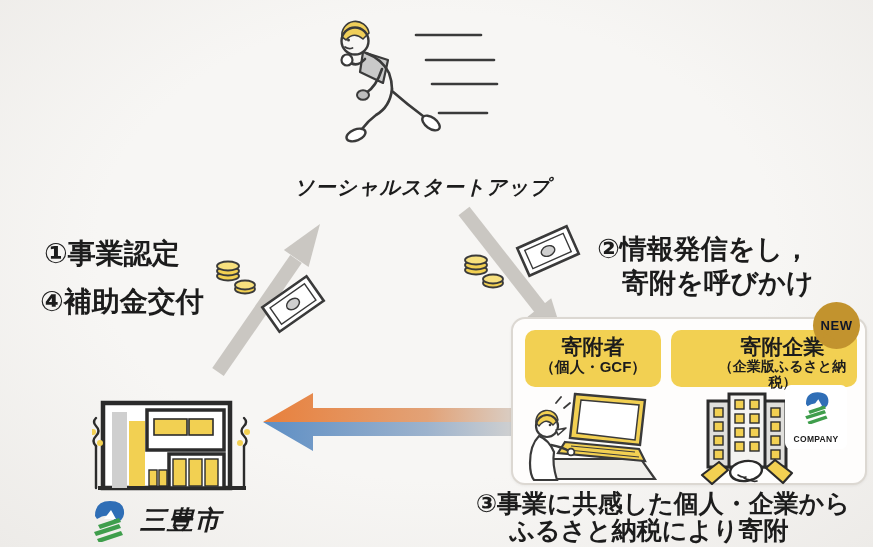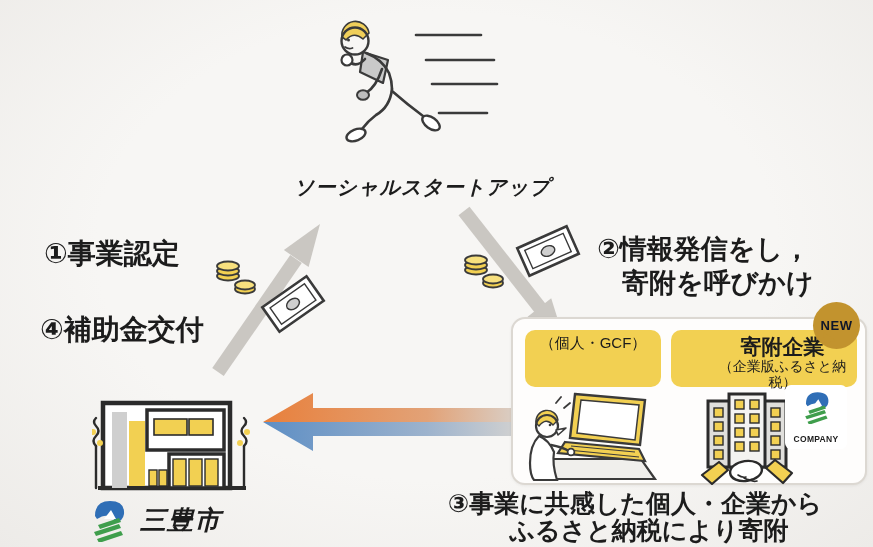--- a/index.html
+++ b/index.html
@@ -3,38 +3,38 @@
 <meta charset="utf-8">
 <style>
   html,body{margin:0;padding:0;background:#e8e6e3;}
   *{box-sizing:border-box;}
   body{font-family:"Liberation Sans","DejaVu Sans",sans-serif;color:var(--ink,#1c1c1c);}
   .canvas{
     position:relative;width:873px;height:547px;margin:0 auto;overflow:hidden;
     background:radial-gradient(ellipse at 50% 45%, #f7f6f4 55%, #edebe8 100%);
   }
   .abs{position:absolute;}
-  .flow-text{font-weight:700;white-space:nowrap;line-height:1.15;}
+  .flow-text{font-weight:700;white-space:nowrap;line-height:1.15;text-align:right;}
   .step-left{font-size:28px;}
   .step-right{font-size:27px;}
   .step-bottom{font-size:25px;}
   .startup-label{font-size:20px;font-weight:700;font-style:italic;letter-spacing:1px;}
   .city-label{font-size:26px;font-weight:700;font-style:italic;letter-spacing:1px;}
 
   .donors-box{
     left:511px;top:317px;width:356px;height:168px;
     background:#fefdfc;border:2px solid #dcd8d2;border-radius:14px;
     box-shadow:0 1px 3px rgba(0,0,0,0.06);
   }
   .donor-tag{
     position:absolute;background:var(--yellow,#f2d052);border-radius:10px;
     text-align:center;padding-top:5px;
   }
   .donor-tag .tag-title{font-size:21px;font-weight:700;line-height:1.15;}
-  .donor-tag .tag-sub{font-weight:400;line-height:1.1;}
+  .donor-tag .tag-sub{font-weight:700;line-height:1.1;}
   .tag-individual{left:12px;top:11px;width:136px;height:57px;}
   .tag-individual .tag-sub{font-size:15px;}
   .tag-company{left:158px;top:11px;width:186px;height:57px;padding-left:37px;}
   .tag-company .tag-sub{font-size:14px;}
 
   .new-badge{
     position:absolute;left:300px;top:-17px;width:47px;height:47px;border-radius:50%;
     background:var(--gold,#c2932e);color:#0f172a;font-size:13px;font-weight:700;
     display:flex;align-items:center;justify-content:center;letter-spacing:0.5px;
   }
@@ -79,21 +79,21 @@
     </g>
     <circle cx="34" cy="50" r="5.5" fill="#fff" stroke="#3a3a3a" stroke-width="2.2"></circle>
     <ellipse cx="50" cy="85" rx="6" ry="4.8" fill="#bdbdbd" stroke="#3a3a3a" stroke-width="2"></ellipse>
     <ellipse cx="43" cy="125" rx="10" ry="5.5" fill="#fff" stroke="#3a3a3a" stroke-width="2.4" transform="rotate(-22 43 125)"></ellipse>
     <ellipse cx="118" cy="113" rx="10" ry="5.5" fill="#fff" stroke="#3a3a3a" stroke-width="2.4" transform="rotate(36 118 113)"></ellipse>
   </svg>
 
   <div class="abs startup-label" style="left:294px;top:174px;font-family:Liberation Mono, monospace;">ソーシャルスタートアップ</div>
 
   <div class="abs flow-text step-left" style="left:44px;top:238px;">①事業認定</div>
-  <div class="abs flow-text step-left" style="left:40px;top:286px;margin-top:28px;">④補助金交付</div>
+  <div class="abs flow-text step-left" style="left:40px;top:286px;">④補助金交付</div>
 
   <svg class="abs" style="left:198px;top:212px;" width="135" height="168" viewBox="0 0 135 168">
     <path d="M20,160 L98,47" stroke="var(--arrow-gray)" stroke-width="14" fill="none"></path>
     <polygon points="122,12 110.6,55.1 85.9,38.1" fill="var(--arrow-gray)"></polygon>
   </svg>
 
   <svg class="abs" style="left:212px;top:258px;" width="46" height="44" viewBox="0 0 46 44">
     <g stroke="#3a3a3a" stroke-width="1.8">
       <ellipse cx="16" cy="18" rx="11" ry="4.5" fill="#f2d052"></ellipse>
       <ellipse cx="16" cy="13" rx="11" ry="4.5" fill="#f2d052"></ellipse>
@@ -183,20 +183,21 @@
       <path d="M12,27 L33,20 L35,24 L14,31 Z" fill="#3f9e4c"></path>
       <path d="M8,34 L33,26 L35,30 L10,38 Z" fill="#3f9e4c"></path>
       <path d="M11,41 L35,33 L37,37 L13,45 Z" fill="#3f9e4c"></path>
     </svg>
     <span class="city-label">三豊市</span>
   </div>
 
   <div class="abs donors-box">
 
     <div class="donor-tag tag-individual">
+      <div class="tag-title">寄附者</div>
       <div class="tag-sub">（個人・GCF）</div>
     </div>
 
     <div class="donor-tag tag-company">
       <div class="tag-title">寄附企業</div>
       <div class="tag-sub">（企業版ふるさと納税）</div>
     </div>
 
     <div class="new-badge">NEW</div>
 

